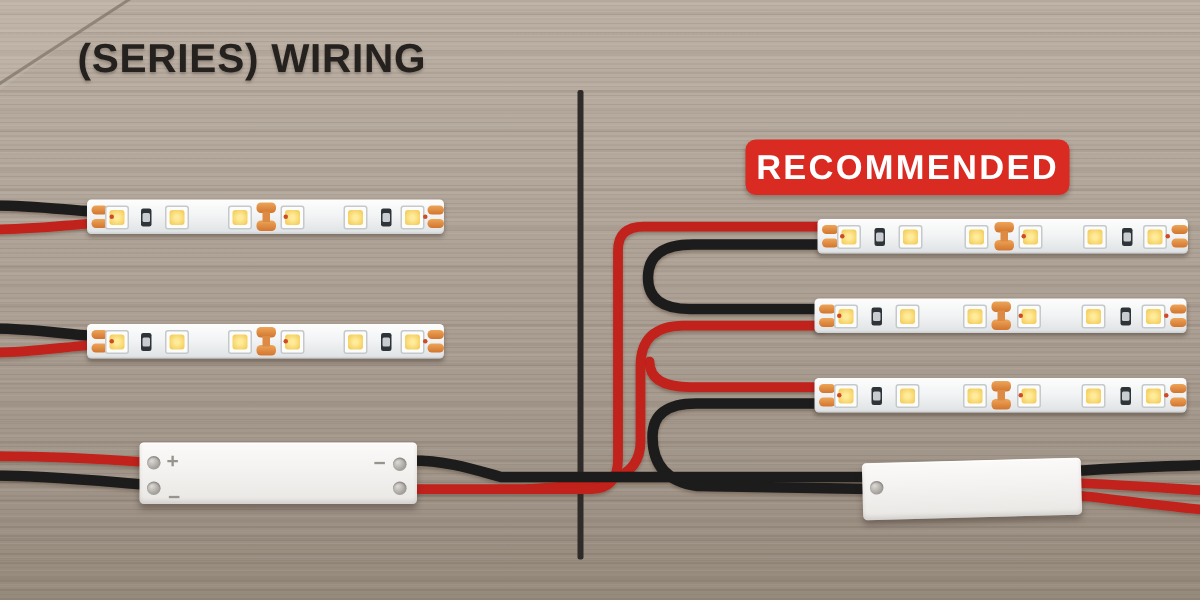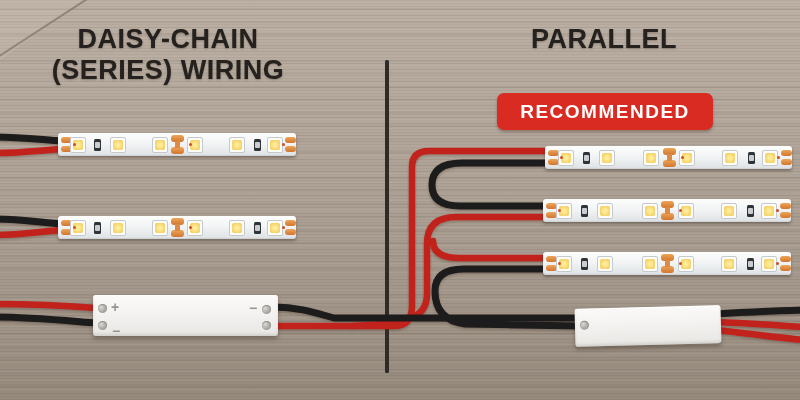--- a/index.html
+++ b/index.html
@@ -17,21 +17,21 @@
   .seam-line{position:absolute;left:-12px;top:26px;width:112px;height:2px;
     background:rgba(110,97,85,0.55);transform:rotate(-33deg);}
   .title{position:absolute;top:24px;width:320px;text-align:center;
     font-size:27px;line-height:31px;font-weight:800;letter-spacing:0.5px;
     color:#24211e;text-shadow:0 1px 2px rgba(60,50,40,0.35);}
   .title-left{left:8px;}
   .title-right{left:444px;}
   .badge{position:absolute;left:497px;top:93px;width:216px;height:37px;
     background:var(--badge-red);border-radius:7px;display:flex;align-items:center;justify-content:center;
     box-shadow:0 2px 3px rgba(60,40,30,0.35);}
-  .badge span{color:#ffffff;font-size:19px;font-weight:800;letter-spacing:1.5px;}
+  .badge span{color:#ffffff;font-size:23px;font-weight:800;letter-spacing:1.5px;}
   svg.wires{position:absolute;left:0;top:0;}
   .w{fill:none;stroke-linecap:round;stroke-linejoin:round;}
   .wr{stroke:var(--wire-red);stroke-width:6.5;}
   .wb{stroke:var(--wire-black);stroke-width:7;}
   .divider-rect{fill:var(--divider);}
   .led-strip{position:absolute;height:23px;border-radius:3px;
     background:linear-gradient(180deg,#fdfdfc 0%,#f2f4f5 45%,#dfe2e4 100%);
     box-shadow:0 2px 3px rgba(50,38,28,0.4), inset 0 -1px 1px rgba(0,0,0,0.08);}
   .led-strip>div{position:absolute;}
   .pad{background:linear-gradient(180deg,#eda558,#d2752f);border-radius:3px;}
@@ -203,23 +203,21 @@
     <div class="screw" style="left:169px;top:26px;"></div>
     <div class="term" style="left:18px;top:5px;">+</div>
     <div class="term" style="left:19px;top:29px;">−</div>
     <div class="term" style="left:156px;top:6px;">−</div>
   </div>
   <div class="psu psu-right">
     <div class="screw" style="left:5px;top:12px;"></div>
   </div>
 
   <div class="title title-left">
-    <div>DAISY-CHAIN</div>
     <div>(SERIES) WIRING</div>
   </div>
   <div class="title title-right">
-    <div>PARALLEL</div>
   </div>
   <div class="badge">
     <span>RECOMMENDED</span>
   </div>
 
 </div>
 
 </body></html>

